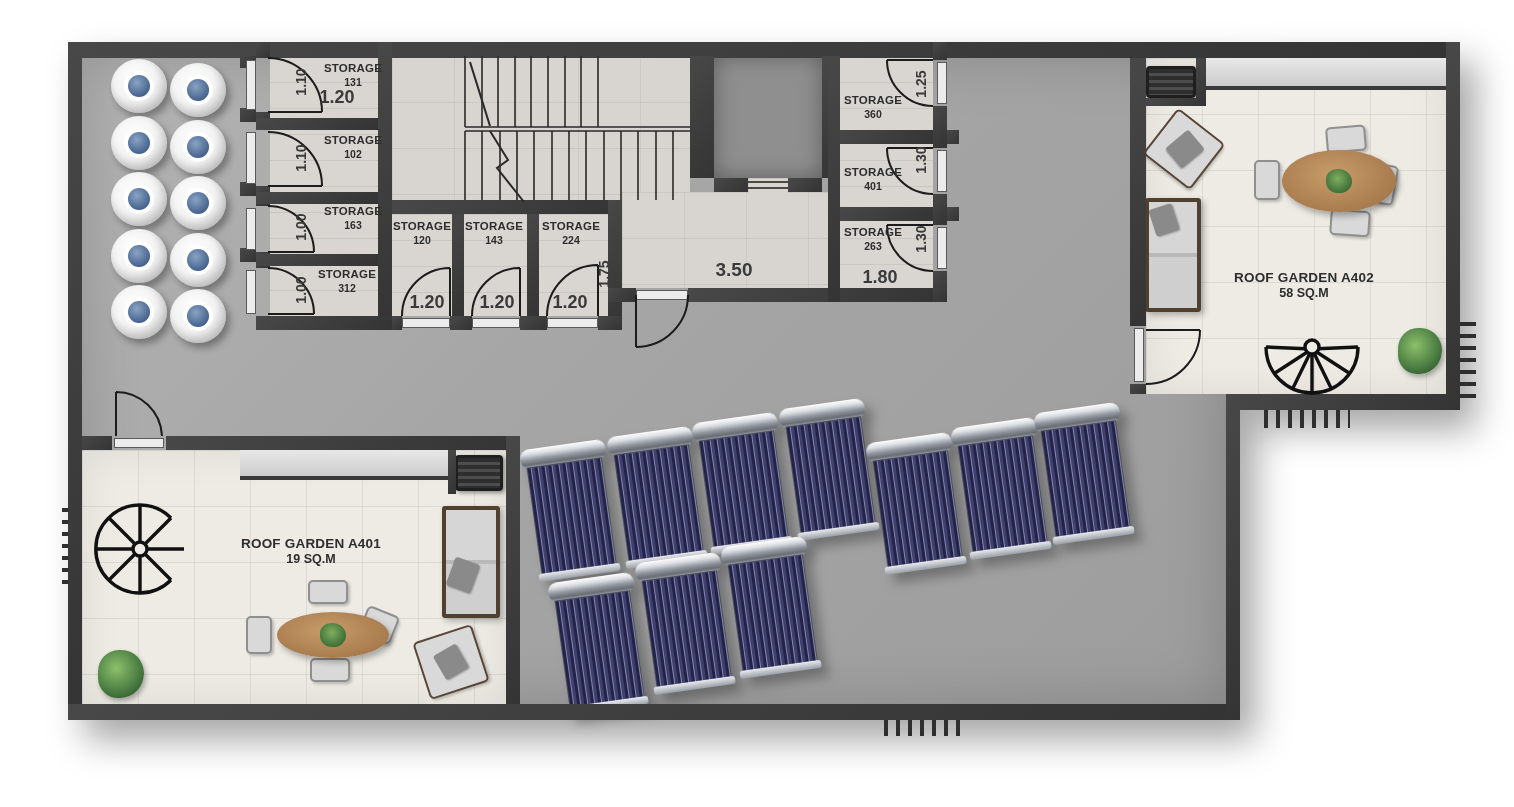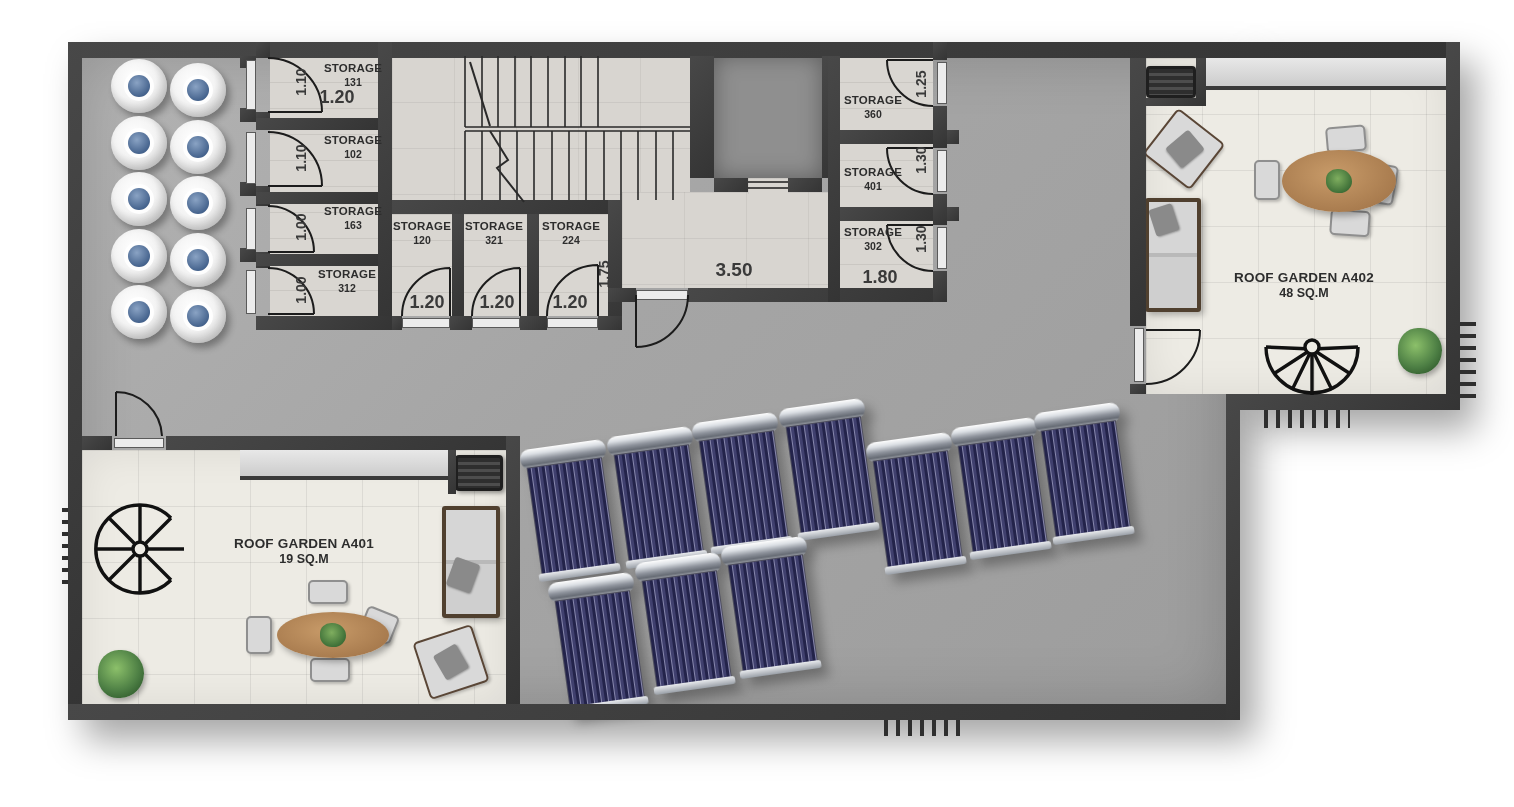--- a/index.html
+++ b/index.html
@@ -325,21 +325,21 @@
   <div class="vdim" style="left:301px;top:290px;">1.00</div>
 
   <div class="lbl" style="left:422px;top:233px;">
     <div class="ln1">STORAGE</div>
     <div class="ln2">120</div>
   </div>
   <div class="dim" style="left:427px;top:302px;">1.20</div>
 
   <div class="lbl" style="left:494px;top:233px;">
     <div class="ln1">STORAGE</div>
-    <div class="ln2">321</div>
+    <div class="ln2">143</div>
   </div>
   <div class="dim" style="left:497px;top:302px;">1.20</div>
 
   <div class="lbl" style="left:571px;top:233px;">
     <div class="ln1">STORAGE</div>
     <div class="ln2">224</div>
   </div>
   <div class="dim" style="left:570px;top:302px;">1.20</div>
   <div class="vdim" style="left:604px;top:274px;">1.75</div>
 
@@ -352,27 +352,27 @@
   <div class="vdim" style="left:921px;top:84px;">1.25</div>
 
   <div class="lbl" style="left:873px;top:179px;">
     <div class="ln1">STORAGE</div>
     <div class="ln2">401</div>
   </div>
   <div class="vdim" style="left:921px;top:160px;">1.30</div>
 
   <div class="lbl" style="left:873px;top:239px;">
     <div class="ln1">STORAGE</div>
-    <div class="ln2">302</div>
+    <div class="ln2">263</div>
   </div>
   <div class="vdim" style="left:921px;top:239px;">1.30</div>
   <div class="dim" style="left:880px;top:277px;">1.80</div>
 
-  <div class="lbl glabel" style="left:304px;top:552px;">
+  <div class="lbl glabel" style="left:311px;top:552px;">
     <div class="ln1">ROOF GARDEN A401</div>
     <div class="ln2">19 SQ.M</div>
   </div>
   <div class="lbl glabel" style="left:1304px;top:286px;">
     <div class="ln1">ROOF GARDEN A402</div>
-    <div class="ln2">48 SQ.M</div>
+    <div class="ln2">58 SQ.M</div>
   </div>
 
 </div>
 
 </body></html>

